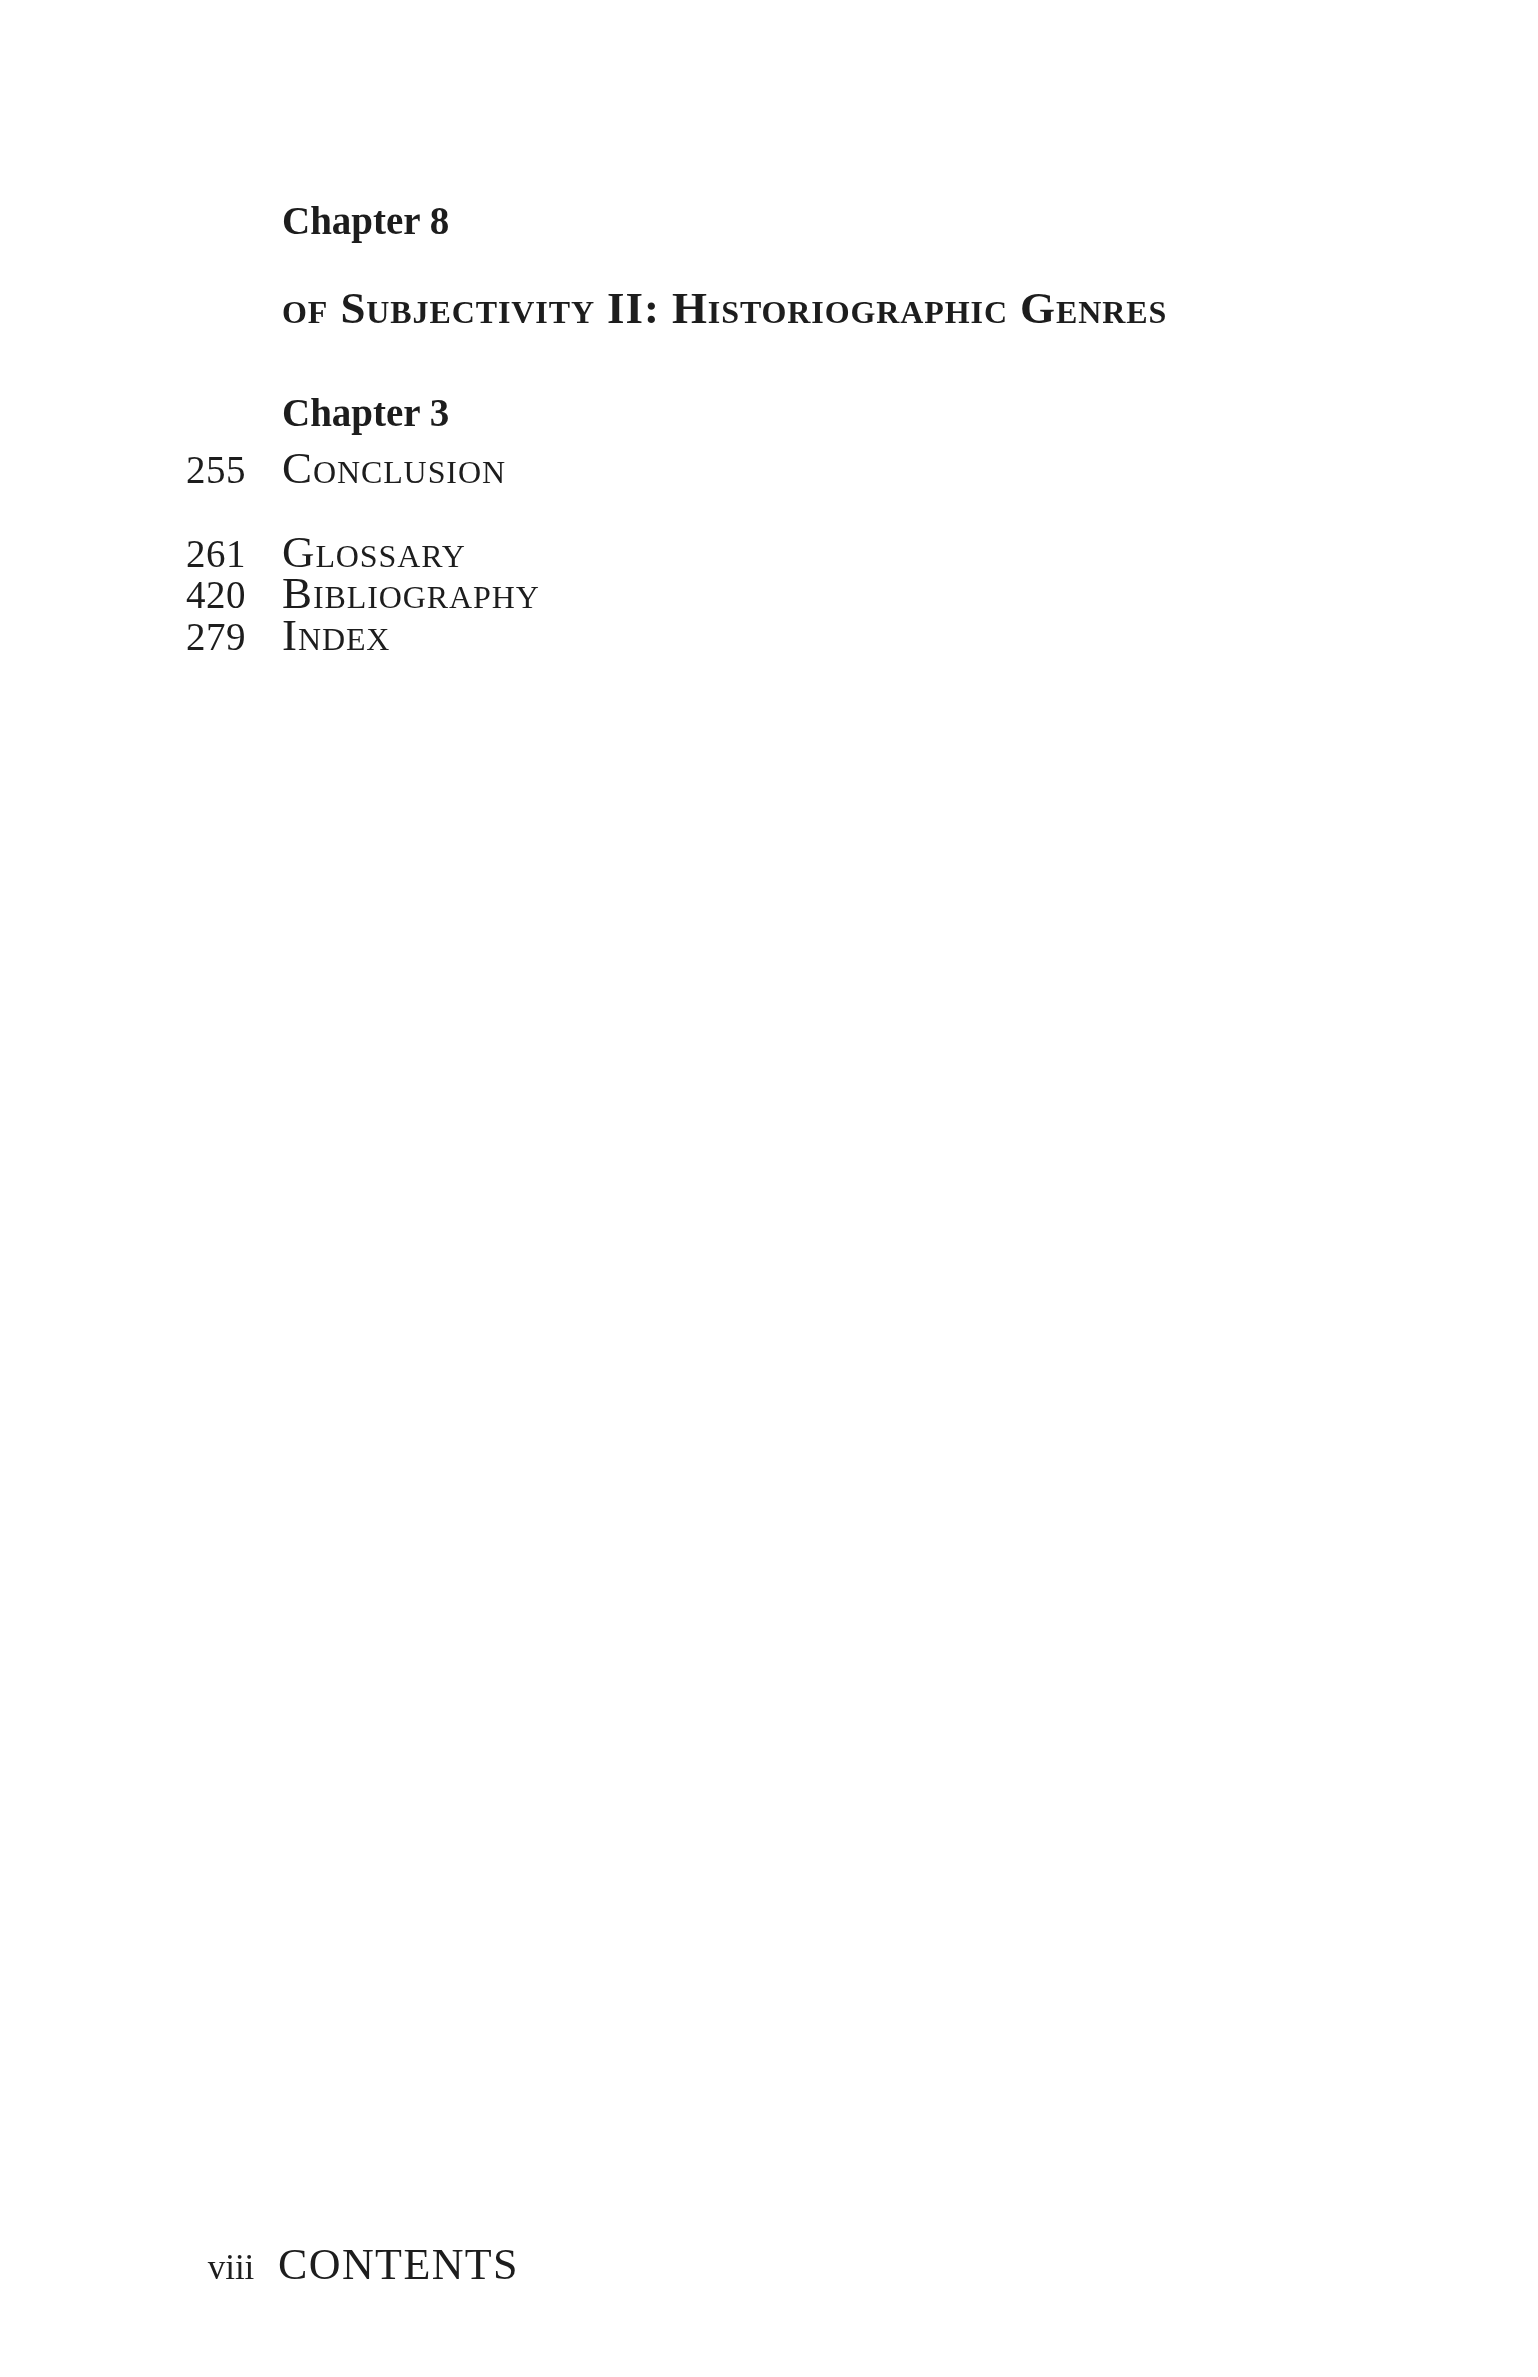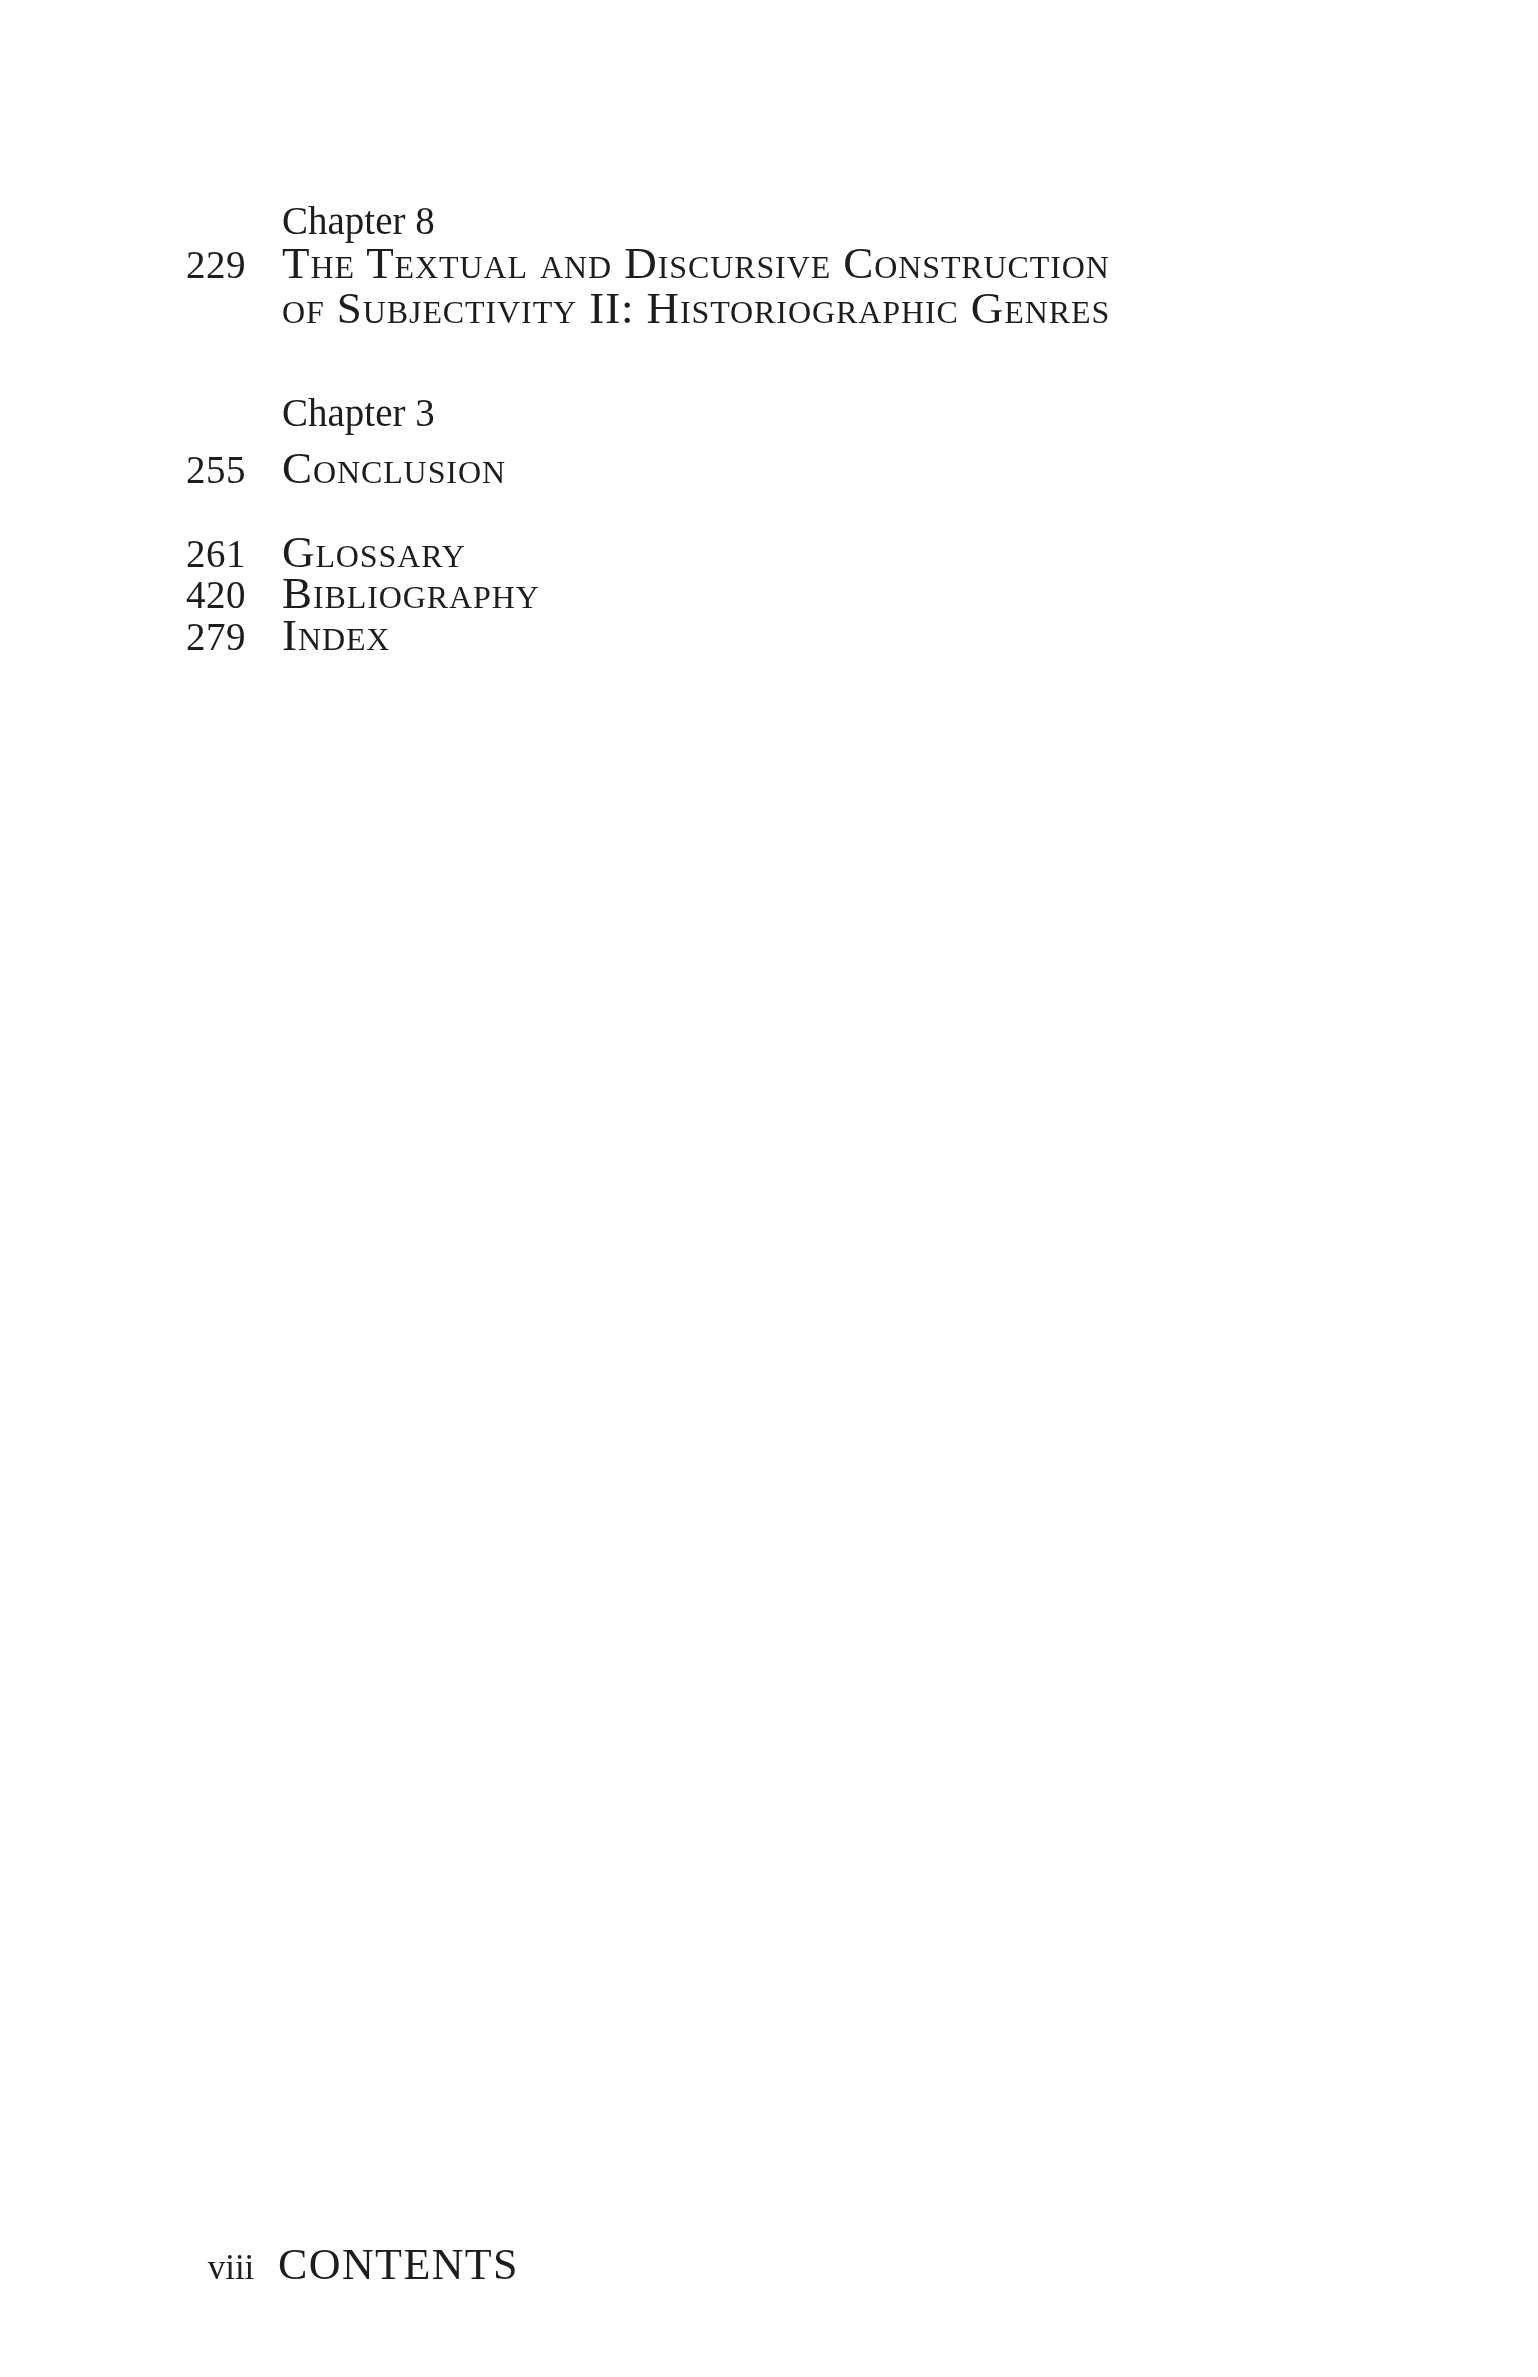--- a/index.html
+++ b/index.html
@@ -17,20 +17,21 @@
     overflow: hidden;
   }
   .row {
     position: absolute;
     left: 186px;
     line-height: 1;
     white-space: nowrap;
   }
   .indent {
     padding-left: 96px;
+    font-weight: bold;
   }
   .num {
     display: inline-block;
     width: 96px;
     font-size: 39px;
     letter-spacing: 0.5px;
   }
   .chapter-label {
     font-size: 39px;
   }
@@ -58,23 +59,20 @@
   }
 </style>
 </head>
 <body>
 
 <div class="page">
 
   <div class="row indent" style="top:201px">
     <span class="chapter-label">Chapter 8</span>
   </div>
-  <div class="row" style="top:241px">
-    <span class="num">229</span><span class="title">The Textual and Discursive Construction</span>
-  </div>
   <div class="row indent" style="top:286px">
     <span class="title">of Subjectivity II: Historiographic Genres</span>
   </div>
 
   <div class="row indent" style="top:393px">
     <span class="chapter-label">Chapter 3</span>
   </div>
   <div class="row" style="top:446px">
     <span class="num">255</span><span class="title">Conclusion</span>
   </div>

